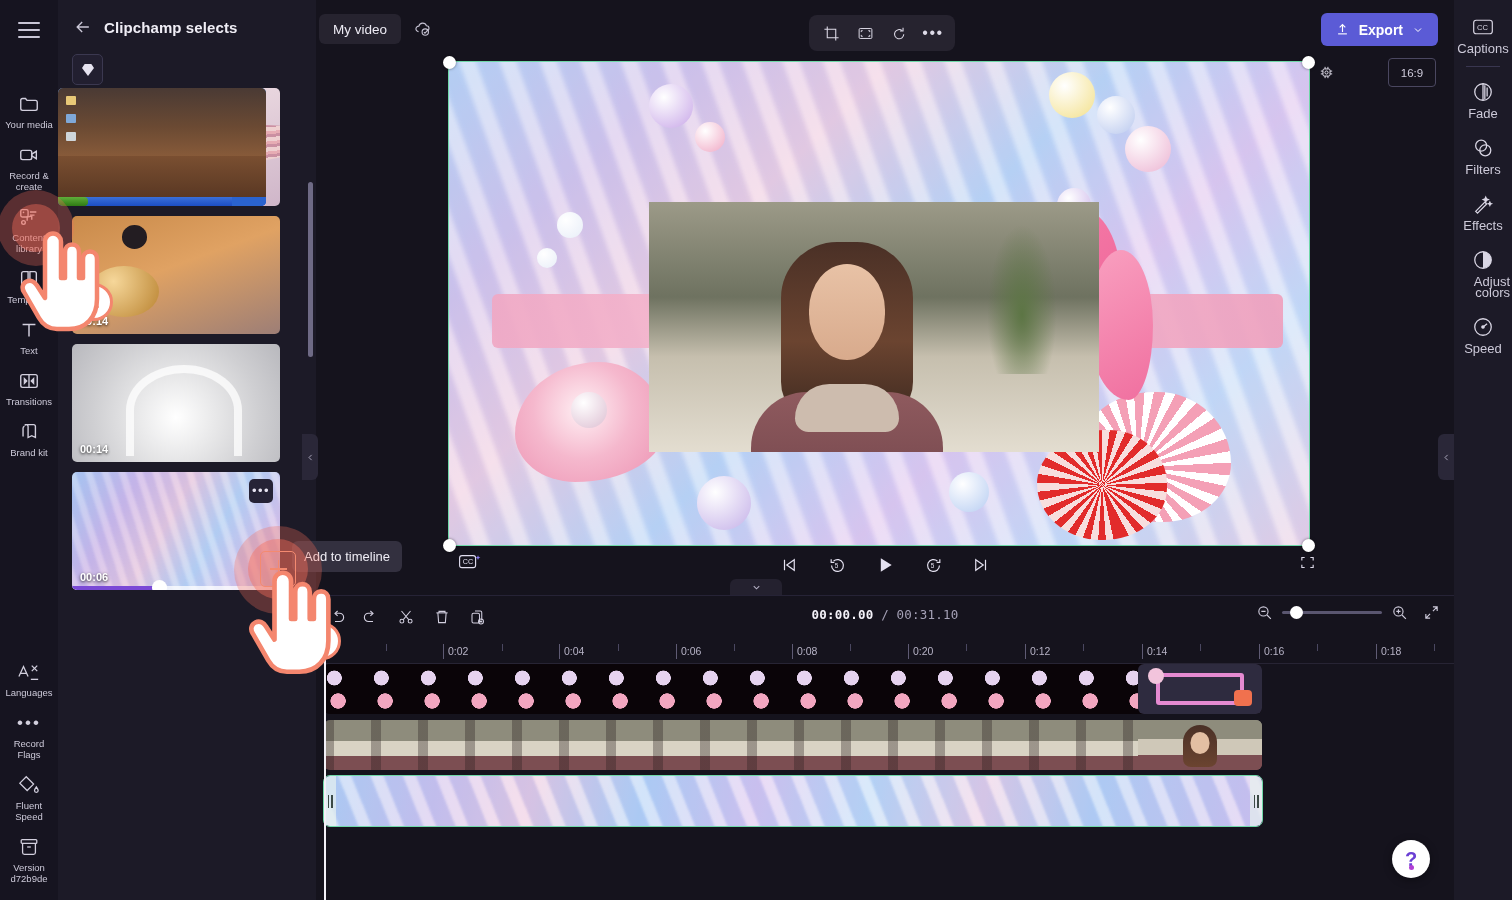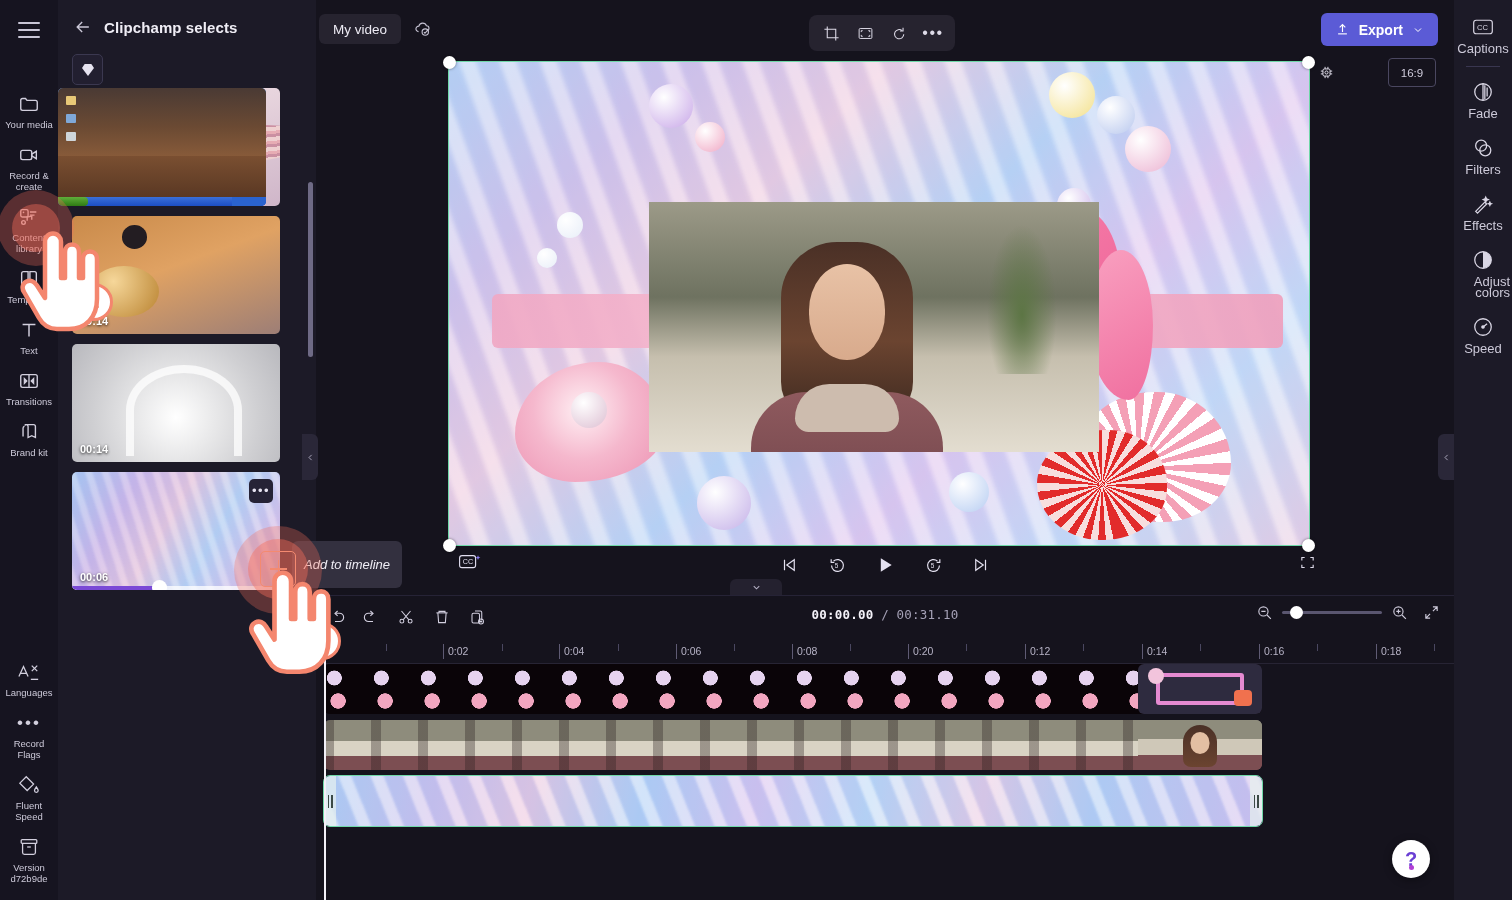--- a/index.html
+++ b/index.html
@@ -243,22 +243,22 @@
   .coach { position:absolute; z-index:60; pointer-events:none; }
   .halo-out { position:absolute; border-radius:50%; background:rgba(245,110,90,.30); }
   .halo-in { position:absolute; border-radius:50%; background:rgba(245,110,90,.42); }
   .badge {
     position:absolute; width:38px; height:38px; border-radius:50%; background:#fff;
     border:3.5px solid #f4866e; display:flex; align-items:center; justify-content:center;
     color:#f06a4e; font-size:18px; font-weight:700;
   }
   .hand { position:absolute; }
   .tooltip {
-    position:absolute; background:#33303f; color:#efedf5; font-size:13px; padding:16px 12px;
-    border-radius:6px; white-space:nowrap; z-index:55;font-style:italic;
+    position:absolute; background:#33303f; color:#efedf5; font-size:13px; padding:8px 12px;
+    border-radius:6px; white-space:nowrap; z-index:55;
   }
 </style>
 </head>
 <body>
 
 <div class="app">
 
   <div class="rail">
     <div class="hamburger">
       <span></span>

